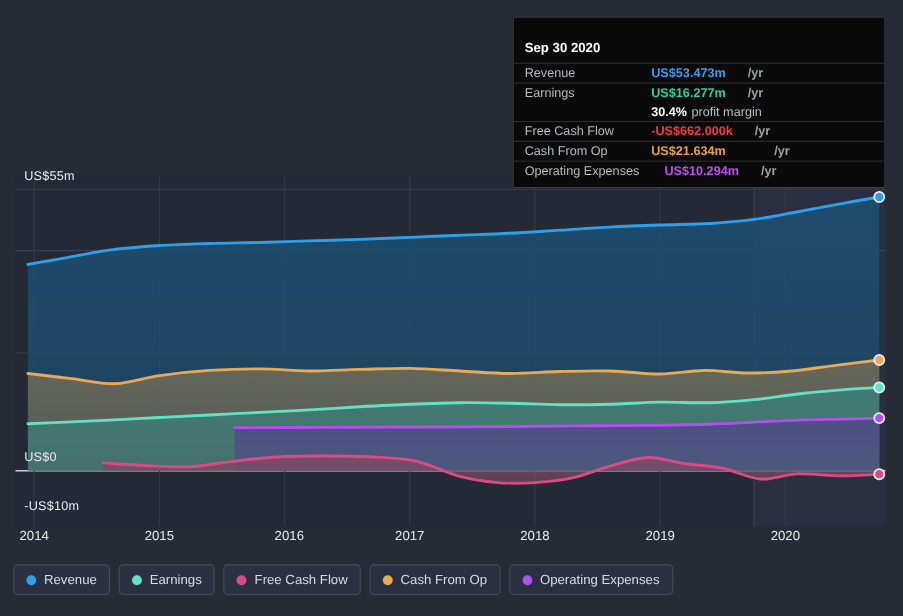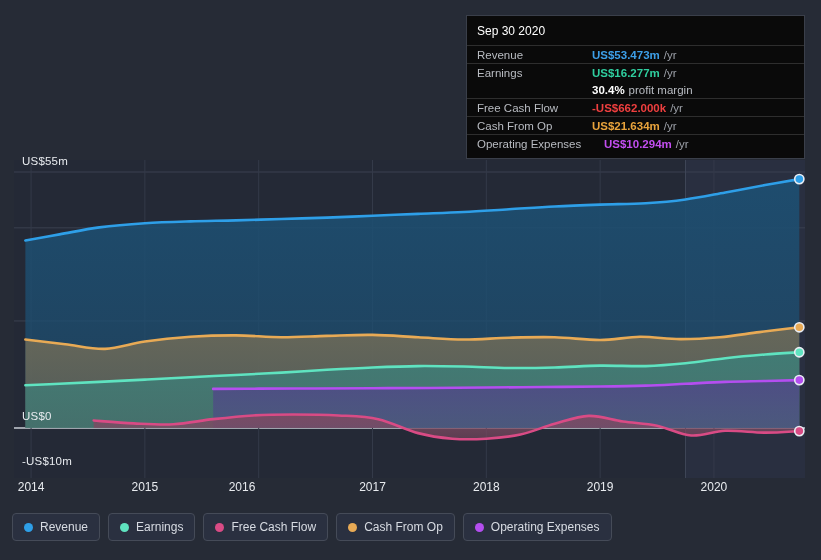--- a/index.html
+++ b/index.html
@@ -50,24 +50,25 @@
     left: 466px;
     top: 15px;
     width: 339px;
     background: #0a0a0a;
     border: 1px solid #3a3f4a;
     box-sizing: border-box;
     padding: 8px 0 6px 0;
     font-size: 11.5px;
   }
   #tooltip .tt-title {
-    font-weight: normal;
+    font-weight: bold;
     color: #ffffff;
     font-size: 12px;
     padding: 0 10px 7px 10px;
+    margin-top: 12px;
   }
   .tt-row {
     display: flex;
     align-items: center;
     border-top: 1px solid #2e2e2e;
     padding: 3px 10px 2px 10px;
     min-height: 16px;
     box-sizing: border-box;
   }
   .tt-row.no-rule { border-top: none; }
@@ -76,22 +77,22 @@
     width: 115px;
     flex: 0 0 115px;
     white-space: nowrap;
   }
   .tt-value {
     font-weight: bold;
     white-space: nowrap;
   }
   .tt-unit {
     color: #9da1a9;
-    font-weight: normal;
-    margin-left: 4px;
+    font-weight: bold;
+    margin-left: 20px;
     white-space: nowrap;
   }
   .tt-sub {
     color: #b9bcc2;
     font-weight: normal;
     margin-left: 4px;
   }
 
   
   #legend {
@@ -204,21 +205,21 @@
       <circle cx="799.3093525179909" cy="380.0861090909091" r="4.6" fill="#b44ef0" stroke="#e9edf3" stroke-width="1.6"></circle>
     </svg>
   <div id="axis-labels">
       <div class="axis-label" style="left: 22px; top: 155px; text-align: center;">US$55m</div>
       <div class="axis-label" style="left: 22px; top: 410px;">US$0</div>
       <div class="axis-label" style="left: 22px; top: 455px;">-US$10m</div>
     </div>
   <div id="x-labels">
       <div class="x-label" style="left: 31.0719px; top: 480px;">2014</div>
       <div class="x-label" style="left: 144.885px; top: 480px;">2015</div>
-      <div class="x-label" style="left: 242px; top: 480px;">2016</div>
+      <div class="x-label" style="left: 263px; top: 480px;">2016</div>
       <div class="x-label" style="left: 372.511px; top: 480px;">2017</div>
       <div class="x-label" style="left: 486.324px; top: 480px;">2018</div>
       <div class="x-label" style="left: 600.137px; top: 480px;">2019</div>
       <div class="x-label" style="left: 713.95px; top: 480px;">2020</div>
     </div>
 </div>
 
 <div id="tooltip">
   <div class="tt-title">Sep 30 2020</div>
   <div id="tt-rows">
@@ -245,21 +246,21 @@
       </div>
       <div class="tt-row">
         <div class="tt-label">Free Cash Flow</div>
         <div style="display: flex; align-items: baseline;">
           <span class="tt-value" style="color: rgb(239, 63, 63);">-US$662.000k</span>
           <span class="tt-unit">/yr</span>
         </div>
       </div>
       <div class="tt-row">
         <div class="tt-label">Cash From Op</div>
-        <div style="display: flex; align-items: baseline;">
+        <div style="display: flex; align-items: baseline; gap: 24px;">
           <span class="tt-value" style="color: rgb(232, 163, 60);">US$21.634m</span>
           <span class="tt-unit">/yr</span>
         </div>
       </div>
       <div class="tt-row">
         <div class="tt-label">Operating Expenses</div>
         <div style="display: flex; align-items: baseline; padding-left: 12px;">
           <span class="tt-value" style="color: rgb(194, 78, 240);">US$10.294m</span>
           <span class="tt-unit">/yr</span>
         </div>

